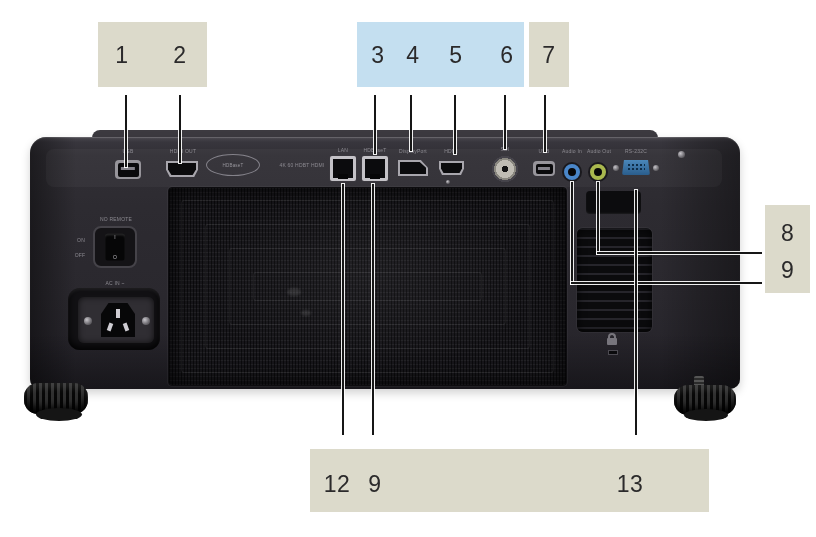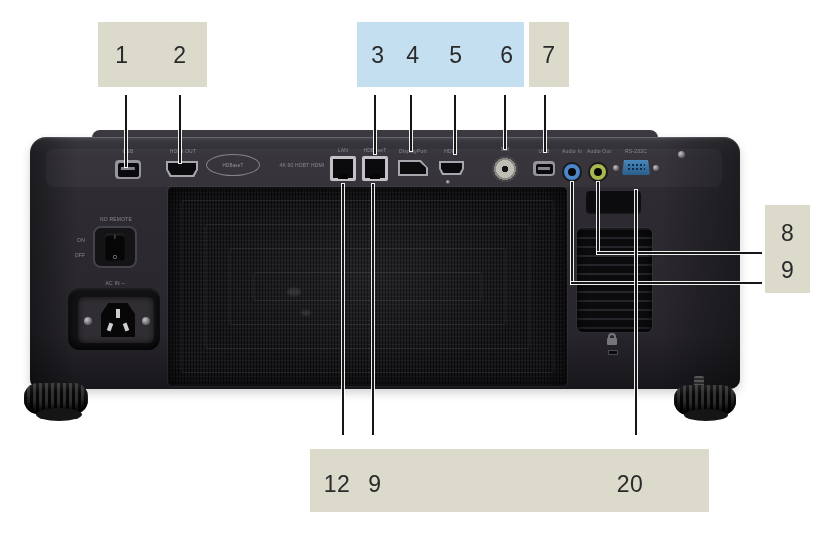--- a/index.html
+++ b/index.html
@@ -244,16 +244,16 @@
   </div>
 
   <div class="co tan" style="left:765px;top:205px;width:45px;height:88px;">
     <span class="numv" style="top:28px;">8</span>
     <span class="numv" style="top:65px;">9</span>
   </div>
 
   <div class="co tan" style="left:310px;top:449px;width:399px;height:63px;">
     <span class="num" style="left:27px;top:35px;">12</span>
     <span class="num" style="left:65px;top:35px;">9</span>
-    <span class="num" style="left:320px;top:35px;">20</span>
+    <span class="num" style="left:320px;top:35px;">13</span>
   </div>
 
 </div>
 
 </body></html>

